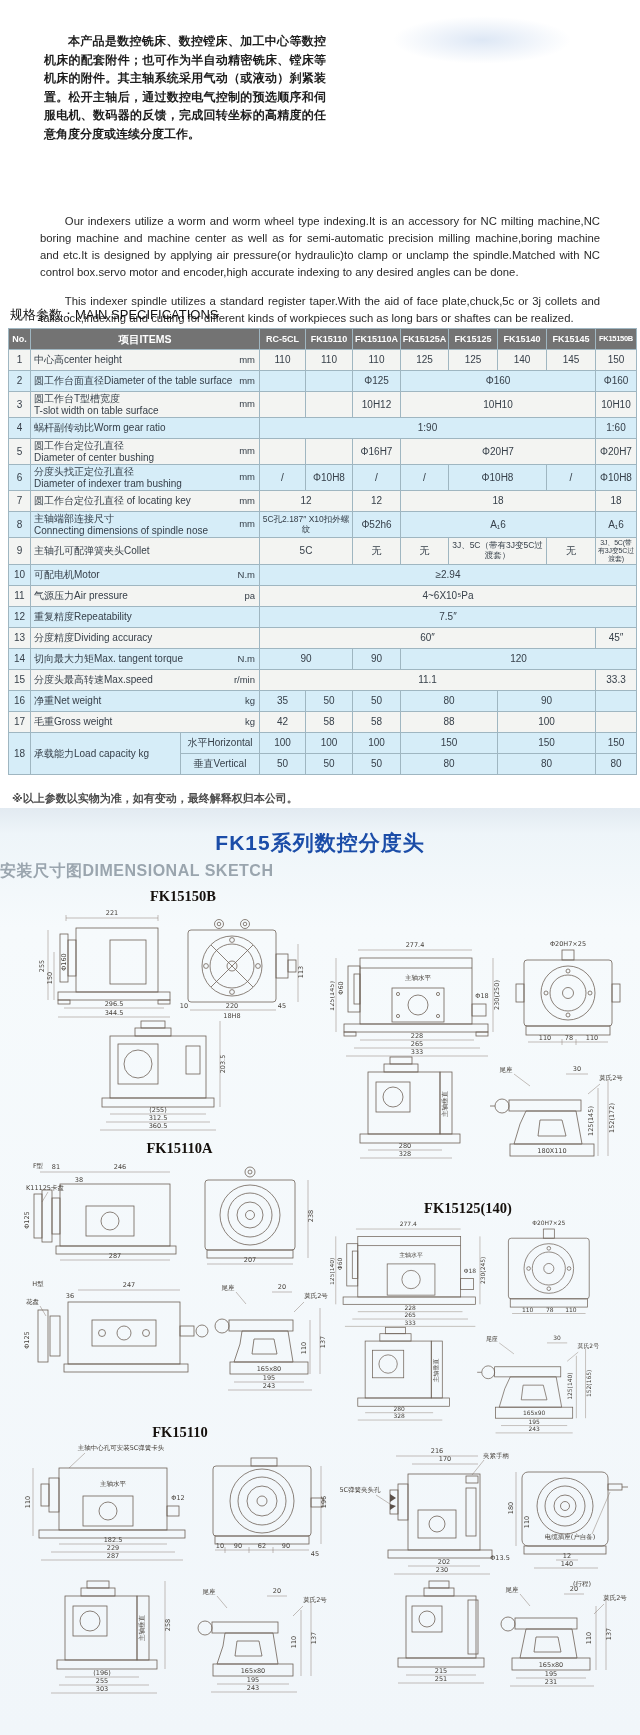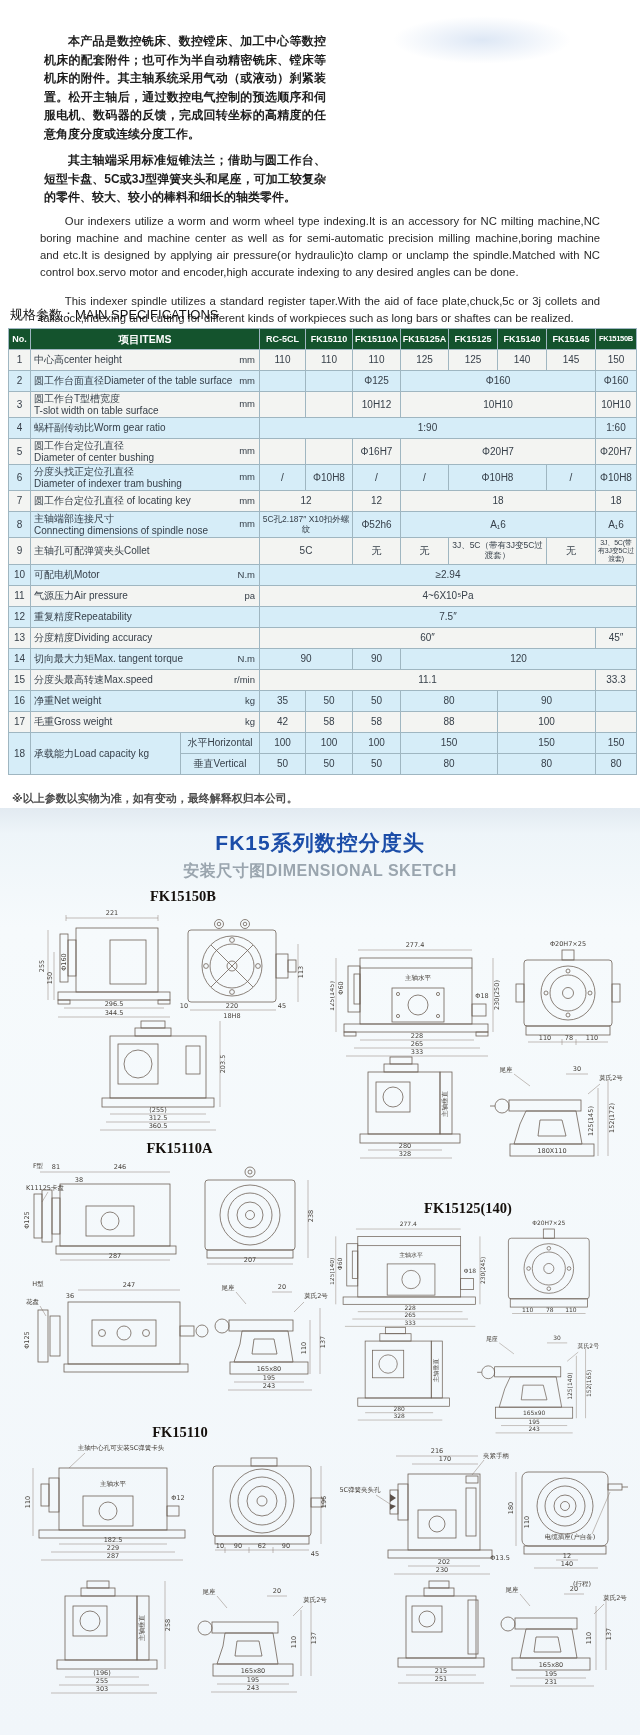--- a/index.html
+++ b/index.html
@@ -13,57 +13,56 @@
   .cn{position:absolute;left:36px;top:24px;width:298px;font-size:12px;line-height:18.5px;
       font-weight:700;color:#1d1d1d;text-align:justify}
   .cn p{margin:8px;text-indent:2em}
   .en{position:absolute;left:28px;top:201px;width:584px;font-size:11.3px;line-height:17px;
       color:#2a2a2a;text-align:justify}
   .en p{margin:12px;text-indent:2.2em}
   .spec-h{position:absolute;left:10px;top:306px;font-size:13px;font-weight:400;color:#101010}
   table.spec{position:absolute;left:8px;top:328px;width:628px;border-collapse:collapse;table-layout:fixed}
   .spec th,.spec td{border:1px solid #9fb6c1;padding:1px 2px;font-size:10px;color:#37404a;
       text-align:center;vertical-align:middle;overflow:hidden;height:18px;line-height:1.15}
-  .spec thead th{background:#14532d;color:#fff;font-weight:700;font-size:9px;height:20px;padding:0 1px}
+  .spec thead th{background:#737373;color:#fff;font-weight:700;font-size:9px;height:20px;padding:0 1px}
   .spec thead th.items-h{font-size:10.5px}
   .spec thead th:last-child{font-size:7.5px;letter-spacing:-.3px}
   tr.w td{background:#f3f4f2}
   tr.b td{background:#d6edf8}
   td.item{text-align:left;padding:1px 3px}
   .iwrap{display:flex;justify-content:space-between;align-items:center;gap:0}
   .itext{flex:1}
   .itext .l2{display:block}
   .unit{flex:none;font-size:9.5px;padding-right:1px}
   td.sub{font-size:10px}
   td.sm{font-size:8.5px}
   td.xs{font-size:7px;letter-spacing:-.2px}
   .fnote{position:absolute;left:12px;top:791px;font-size:11px;font-weight:700;color:#4c4c4c}
   .title{position:absolute;left:0;top:829px;width:640px;text-align:center;font-size:21px;
          font-weight:800;color:#1b4da8;letter-spacing:1px}
-  .subtitle{position:absolute;left:0;top:861px;width:640px;text-align:center;font-size:16px;
+  .subtitle{position:absolute;left:0;top:861px;width:640px;text-align:left;font-size:16px;
          font-weight:700;color:#9aa5ae;letter-spacing:.5px}
   .dwg{position:absolute}
   .dwg-label{text-align:center;font-family:"Liberation Serif","DejaVu Serif",serif;
          font-weight:700;font-size:14.5px;color:#15100c;height:16px;line-height:16px;margin-bottom:2px}
   .dwg svg{display:block}
   .ln{stroke:#6e6258;fill:none;stroke-width:.8}
   .fl{fill:#5b5049;stroke:none}
   .dl{stroke:#8d7f75;stroke-width:.5;fill:none}
   .dwg text{fill:#46403a;font-size:6.5px;font-family:"DejaVu Sans",sans-serif;text-anchor:middle}
 </style>
 </head>
 <body>
 
 <div id="page">
   <div class="wisp"></div>
   <div class="lower-bg"></div>
 
   <div class="cn">
     <p>本产品是数控铣床、数控镗床、加工中心等数控机床的配套附件；也可作为半自动精密铣床、镗床等机床的附件。其主轴系统采用气动（或液动）刹紧装置。松开主轴后，通过数控电气控制的预选顺序和伺服电机、数码器的反馈，完成回转坐标的高精度的任意角度分度或连续分度工作。</p>
-    <p>其主轴端采用标准短锥法兰；借助与圆工作台、短型卡盘、5C或3J型弹簧夹头和尾座，可加工较复杂的零件、较大、较小的棒料和细长的轴类零件。</p>
   </div>
 
   <div class="en">
     <p>Our indexers utilize a worm and worm wheel type indexing.It is an accessory for NC milting machine,NC boring machine and machine center as well as for semi-automatic precision milling machine,boring machine and etc.It is designed by applying air pressure(or hydraulic)to clamp or unclamp the spindle.Matched with NC control box.servo motor and encoder,high accurate indexing to any desired angles can be done.</p>
     <p>This indexer spindle utilizes a standard register taper.With the aid of face plate,chuck,5c or 3j collets and tailstock,indexing and cutting for different kinds of workpieces such as long bars or shaftes can be realized.</p>
   </div>
 
   <div class="spec-h">规格参数：MAIN SPECIFICATIONS</div>
 
   <table class="spec">

